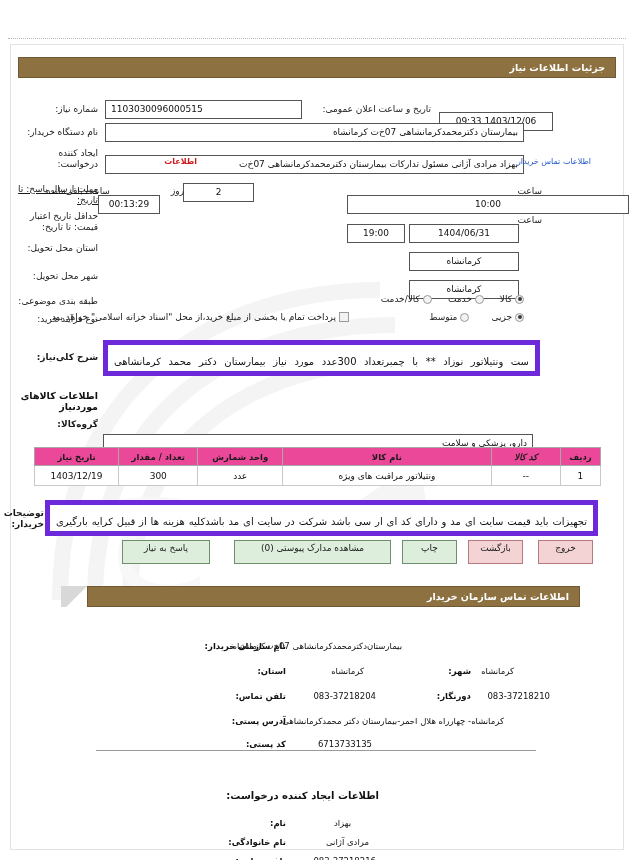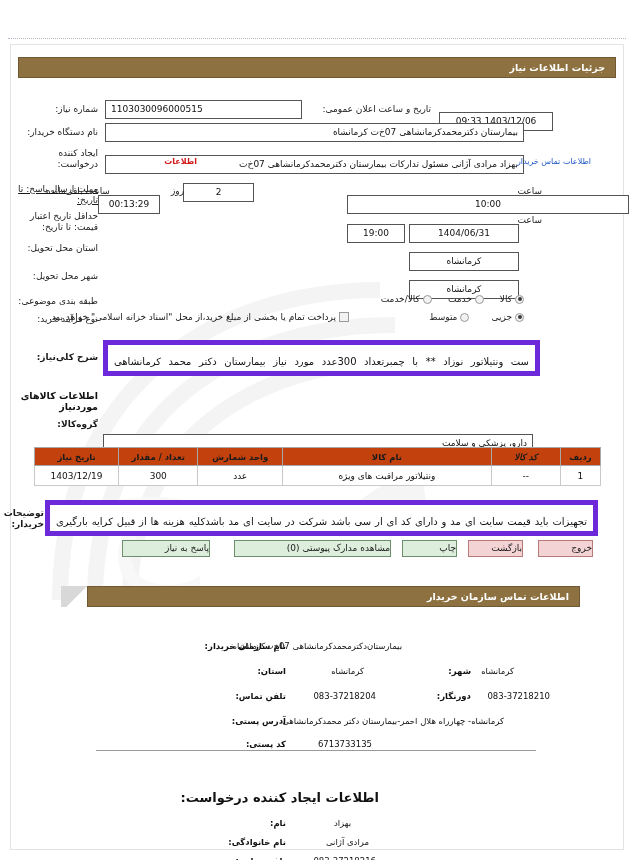--- a/index.html
+++ b/index.html
@@ -154,45 +154,45 @@
   
   #goods-table {
     position: absolute;
     left: 34px; top: 447px;
     width: 567px;
     border-collapse: collapse;
     font-size: 9px;
     background: #ffffff;
   }
   #goods-table th {
-    background: #c2410c;
+    background: #ec4899;
     border: 1px solid #a8a8a8;
     height: 17px;
     font-weight: bold;
     color: #1a1a1a;
     font-size: 8.5px;
     padding: 0 3px;
   }
   #goods-table td {
     border: 1px solid #c9c9c9;
     height: 19px;
     text-align: center;
     color: #111;
     padding: 0 3px;
     background: #ffffff;
   }
 
   
   .btnrow { position: absolute; left: 0; top: 540px; width: 634px; }
   .btn {
     position: absolute;
-    height: 17px;
+    height: 24px;
     line-height: 15px;
     font-size: 9px;
-    text-align: right;
+    text-align: center;
     border: 1px solid #7e7e7e;
     box-sizing: border-box;
     color: #1a1a1a;
     cursor: pointer;
     white-space: nowrap;
     top: 0;
   }
   .btn.green { background: #ddeedd; border-color: #6d8f6d; }
   .btn.red   { background: #f3d3d3; border-color: #b57b7b; }
 
@@ -200,21 +200,21 @@
   .crow { position: absolute; white-space: nowrap; font-size: 8.5px; color: #111; }
   .clabel { font-weight: bold; }
   .cval { font-weight: normal; }
   .hr-bottom {
     position: absolute;
     left: 96px; top: 750px; width: 440px;
     border-top: 1px solid #9a9a9a;
   }
   .ctitle {
     position: absolute;
-    font-size: 13px;
+    font-size: 10px;
     font-weight: bold;
     color: #111;
   }
   .link-blue { color: #1e56c8; font-size: 8px; text-decoration: none; }
   .link-red  { color: #d01a1a; font-size: 8px; font-weight: bold; }
 </style>
 </head>
 <body>
 
 <div id="page">

